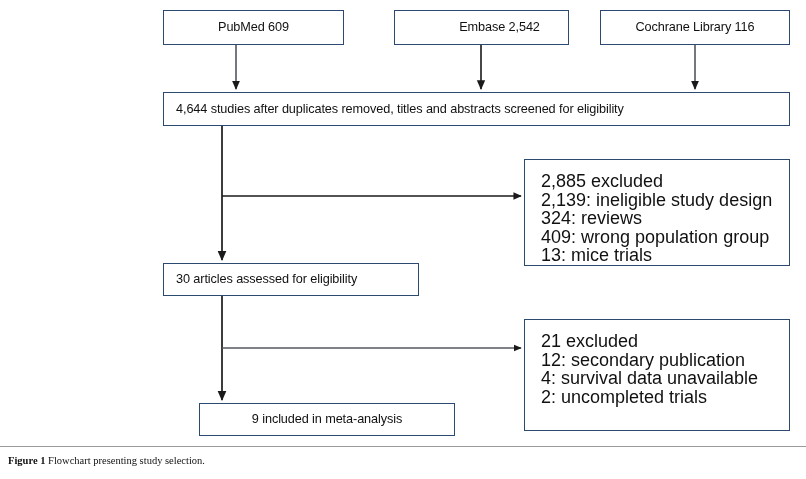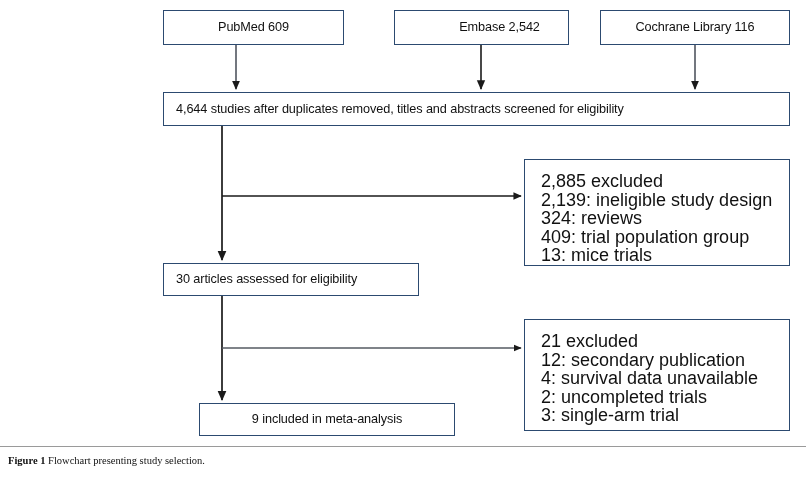--- a/index.html
+++ b/index.html
@@ -146,34 +146,33 @@
     </div>
 
     <div class="node pad-left" id="node-screened">
       <span class="node-text">4,644 studies after duplicates removed, titles and abstracts screened for eligibility</span>
     </div>
 
     <div class="node" id="node-excluded-1">
       <div class="excl-line">2,885 excluded</div>
       <div class="excl-line">2,139: ineligible study design</div>
       <div class="excl-line">324: reviews</div>
-      <div class="excl-line">409: trial population group</div>
+      <div class="excl-line">409: wrong population group</div>
       <div class="excl-line">13: mice trials</div>
     </div>
 
     <div class="node pad-left" id="node-assessed">
       <span class="node-text">30 articles assessed for eligibility</span>
     </div>
 
     <div class="node" id="node-excluded-2">
       <div class="excl-line">21 excluded</div>
       <div class="excl-line">12: secondary publication</div>
       <div class="excl-line">4: survival data unavailable</div>
       <div class="excl-line">2: uncompleted trials</div>
-      <div class="excl-line">3: single-arm trial</div>
     </div>
 
     <div class="node center" id="node-included">
       <span class="node-text">9 included in meta-analysis</span>
     </div>
 
   </div>
 
   <div class="rule-top"></div>
 

